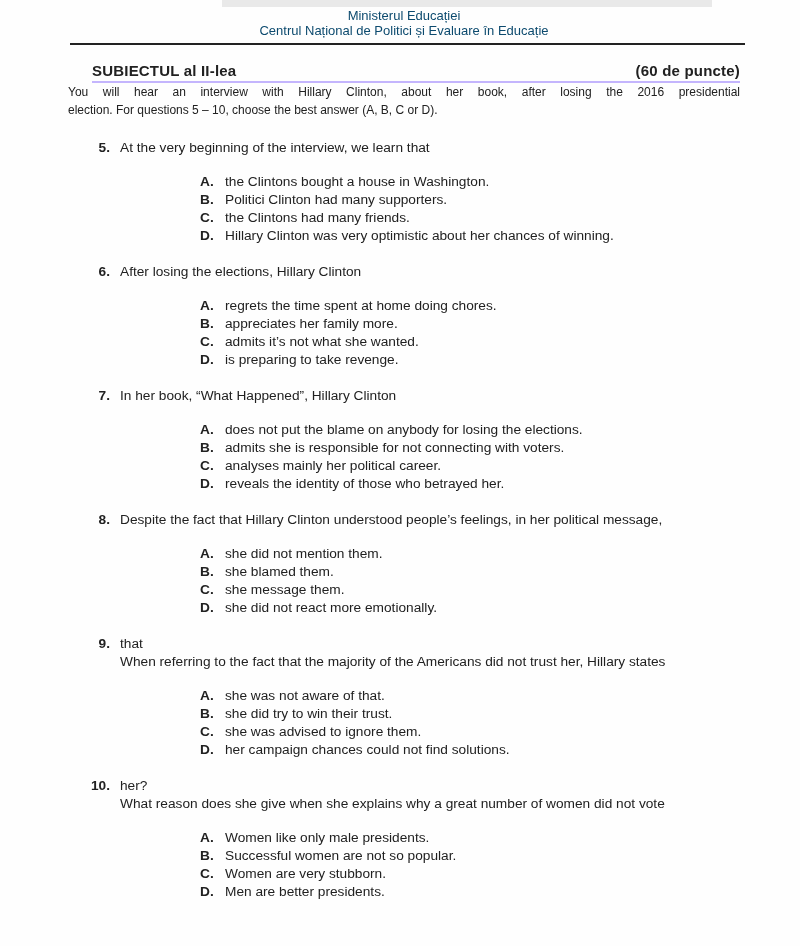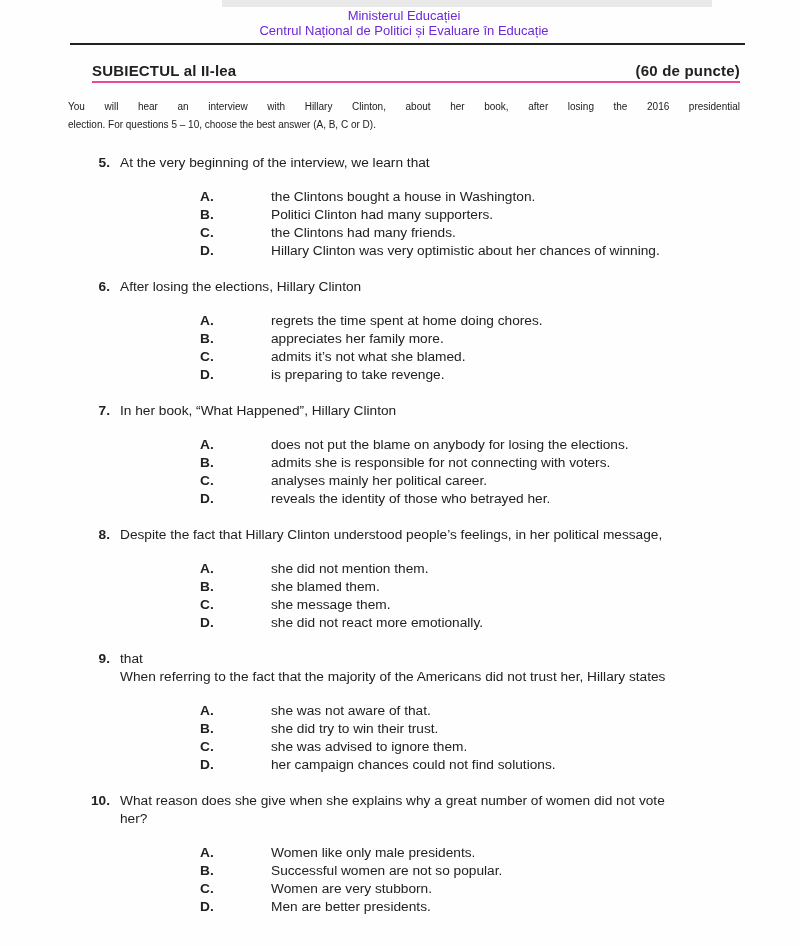--- a/index.html
+++ b/index.html
@@ -20,44 +20,43 @@
   .scan-artifact {
     position: absolute;
     top: 0; left: 222px;
     width: 490px; height: 7px;
     background: #e9e9e9;
   }
   .doc-header {
     text-align: center;
     font-size: 13px;
     line-height: 15px;
-    color: #6d28d9;
+    color: #0c4a6e;
   }
   .header-rule {
     margin: 5px 0 0 2px;
     width: 675px;
     border: none;
     border-top: 2px solid #222222;
   }
   .section-row {
     margin: 17px 0 0 24px;
     width: 648px;
     display: flex;
     justify-content: space-between;
     align-items: flex-end;
     font-size: 15px;
     font-weight: bold;
     line-height: 18px;
     padding-bottom: 1px;
-    border-bottom: 2px solid #ec4899;
+    border-bottom: 2px solid #c4b5fd;
     letter-spacing: 0.2px;
   }
   .intro {
-    margin-top: 15px;
-    font-size: 10px;
+    font-size: 12px;
     line-height: 18px;
   }
   .intro-line-1 {
     text-align: justify;
     text-align-last: justify;
   }
   .questions {
     margin-top: 20px;
     font-size: 13.7px;
   }
@@ -83,21 +82,21 @@
   }
   .option {
     display: flex;
     line-height: 18px;
   }
   .olabel {
     font-weight: bold;
     width: 25px;
     flex: 0 0 auto;
   }
-  .otext { white-space: nowrap; margin-left: 46px; }
+  .otext { white-space: nowrap; }
 </style>
 </head>
 <body>
 
 <div class="page">
   <div class="scan-artifact"></div>
 
   <div class="doc-header">
     <div>Ministerul Educației</div>
     <div>Centrul Național de Politici și Evaluare în Educație</div>
@@ -152,21 +151,21 @@
           <div class="option">
             <span class="olabel">A.</span>
             <span class="otext">regrets the time spent at home doing chores.</span>
           </div>
           <div class="option">
             <span class="olabel">B.</span>
             <span class="otext">appreciates her family more.</span>
           </div>
           <div class="option">
             <span class="olabel">C.</span>
-            <span class="otext">admits it’s not what she blamed.</span>
+            <span class="otext">admits it’s not what she wanted.</span>
           </div>
           <div class="option">
             <span class="olabel">D.</span>
             <span class="otext">is preparing to take revenge.</span>
           </div>
         </div>
       </div>
     </div>
 
     <div class="question">
@@ -243,22 +242,22 @@
             <span class="olabel">D.</span>
             <span class="otext">her campaign chances could not find solutions.</span>
           </div>
         </div>
       </div>
     </div>
 
     <div class="question">
       <div class="qnum">10.</div>
       <div class="qbody">
+        <div class="qline">her?</div>
         <div class="qline">What reason does she give when she explains why a great number of women did not vote</div>
-        <div class="qline">her?</div>
         <div class="options">
           <div class="option">
             <span class="olabel">A.</span>
             <span class="otext">Women like only male presidents.</span>
           </div>
           <div class="option">
             <span class="olabel">B.</span>
             <span class="otext">Successful women are not so popular.</span>
           </div>
           <div class="option">

